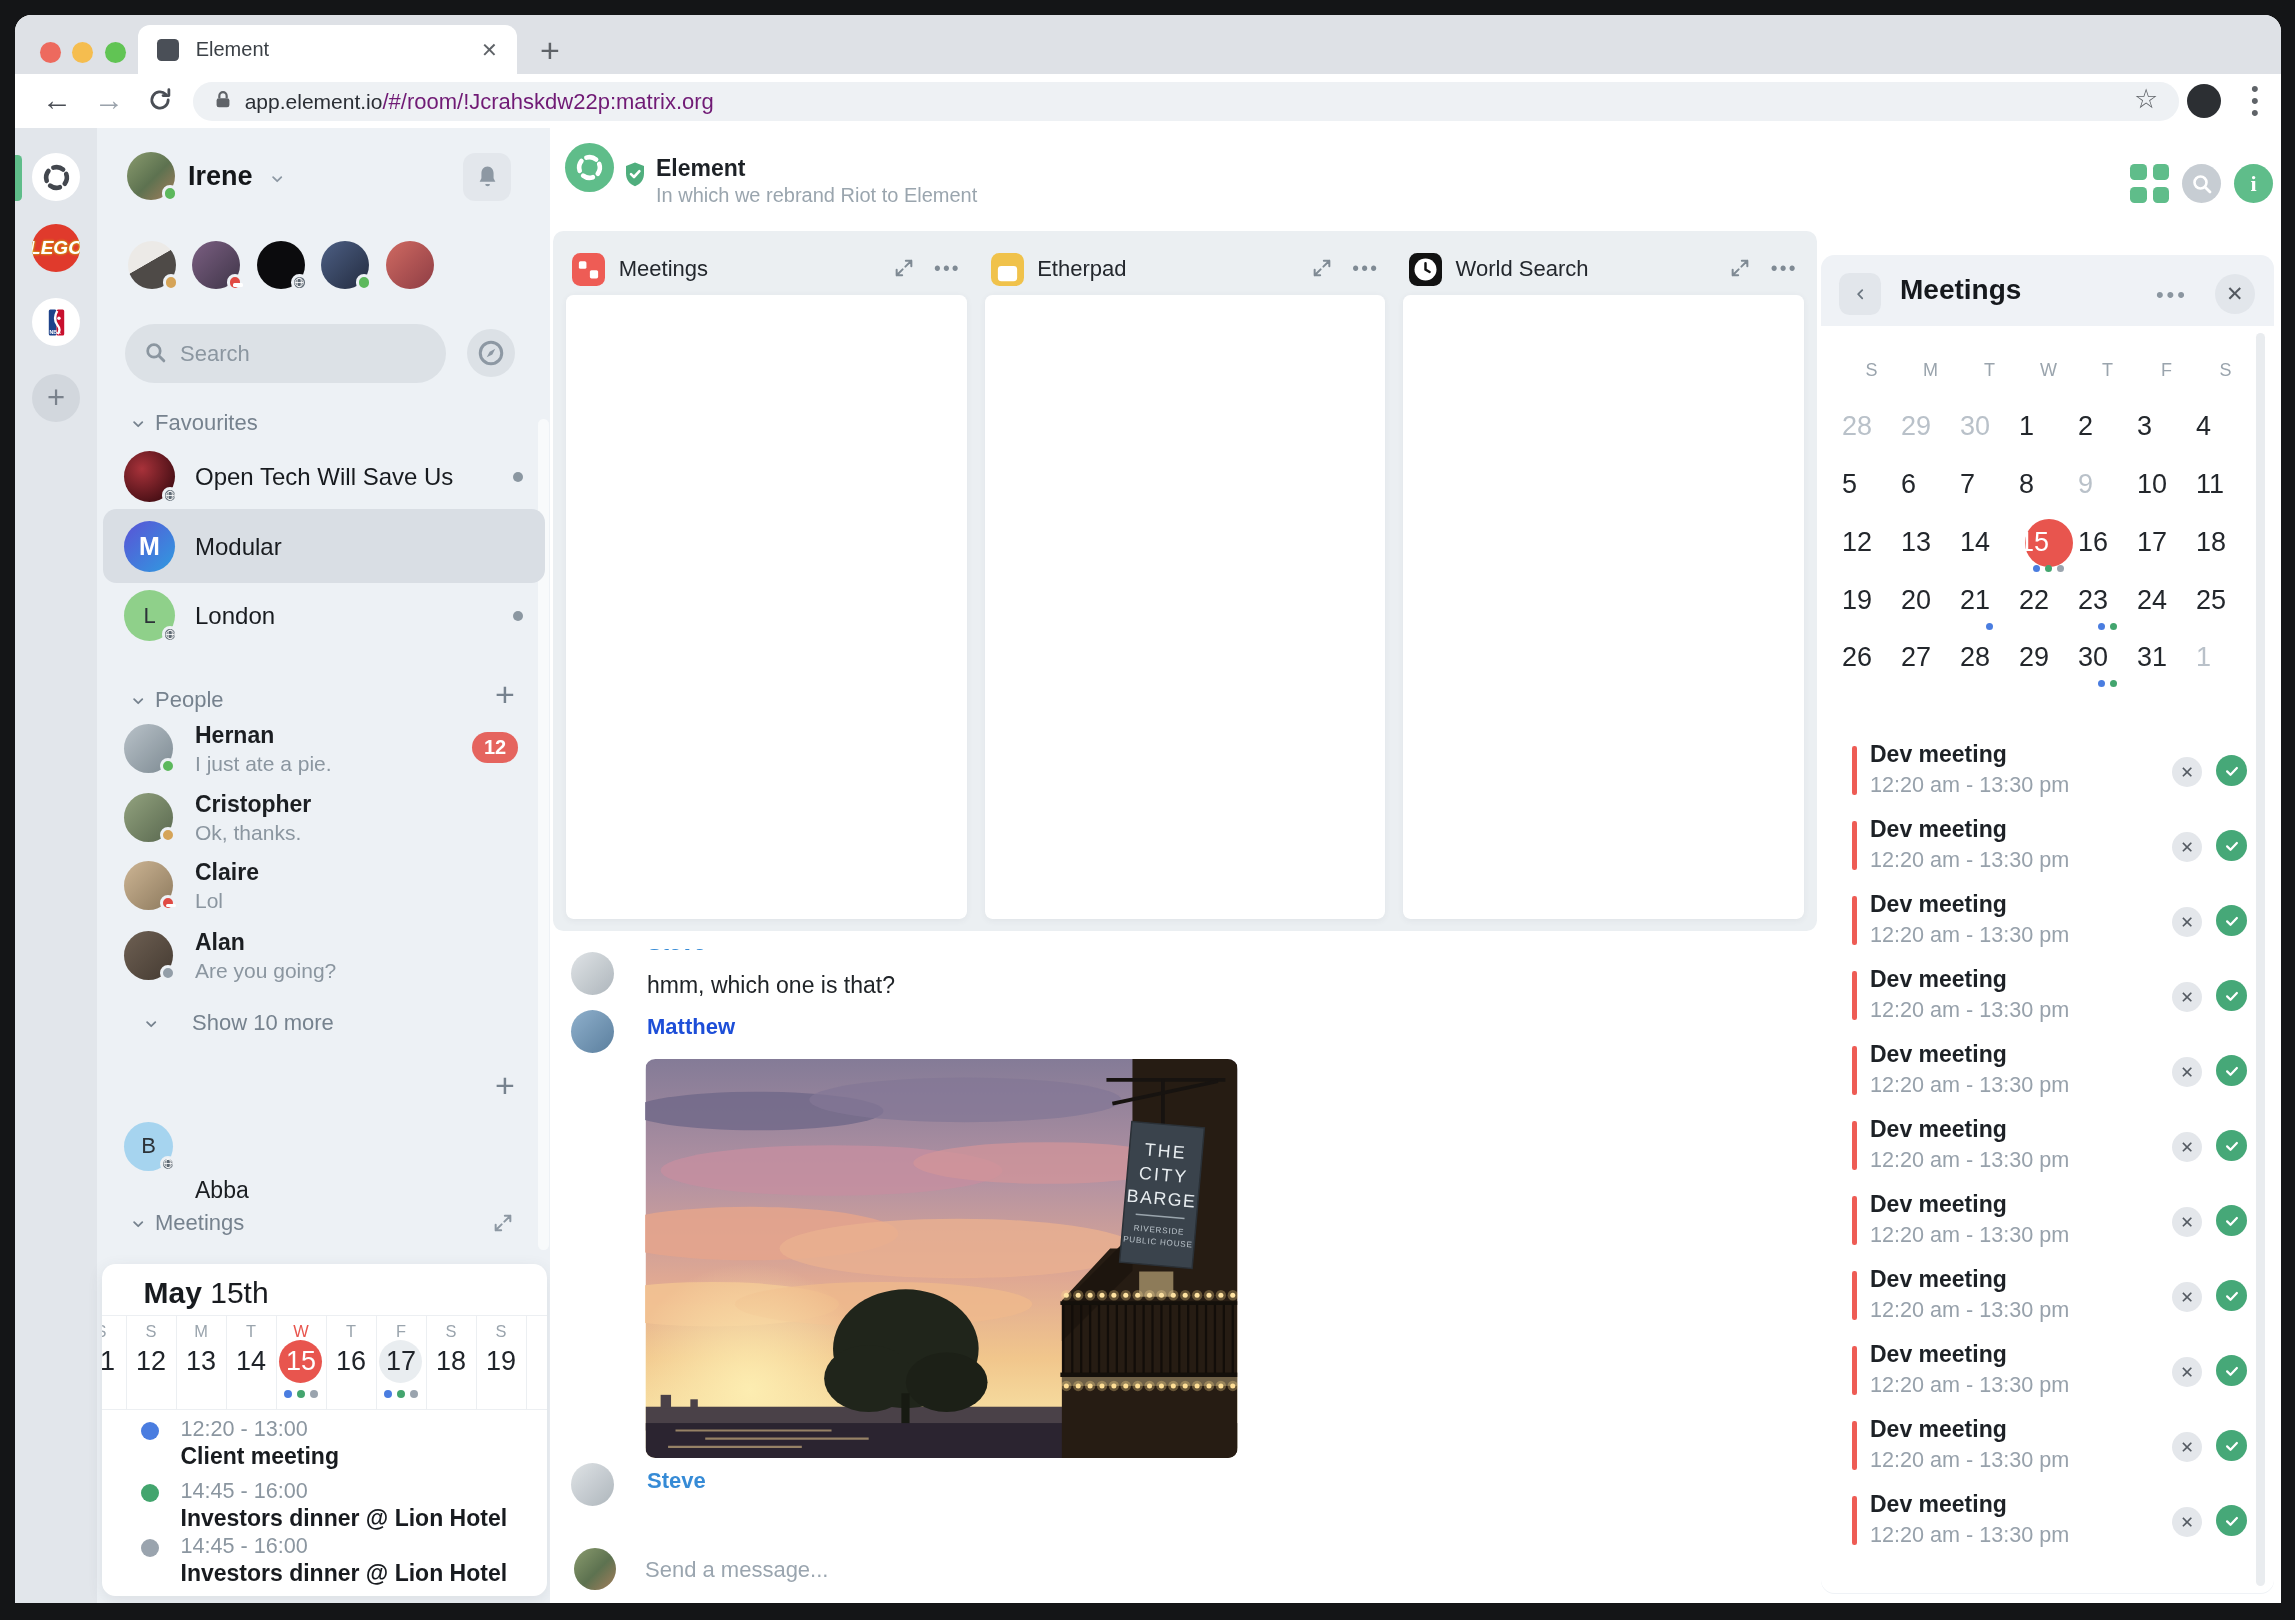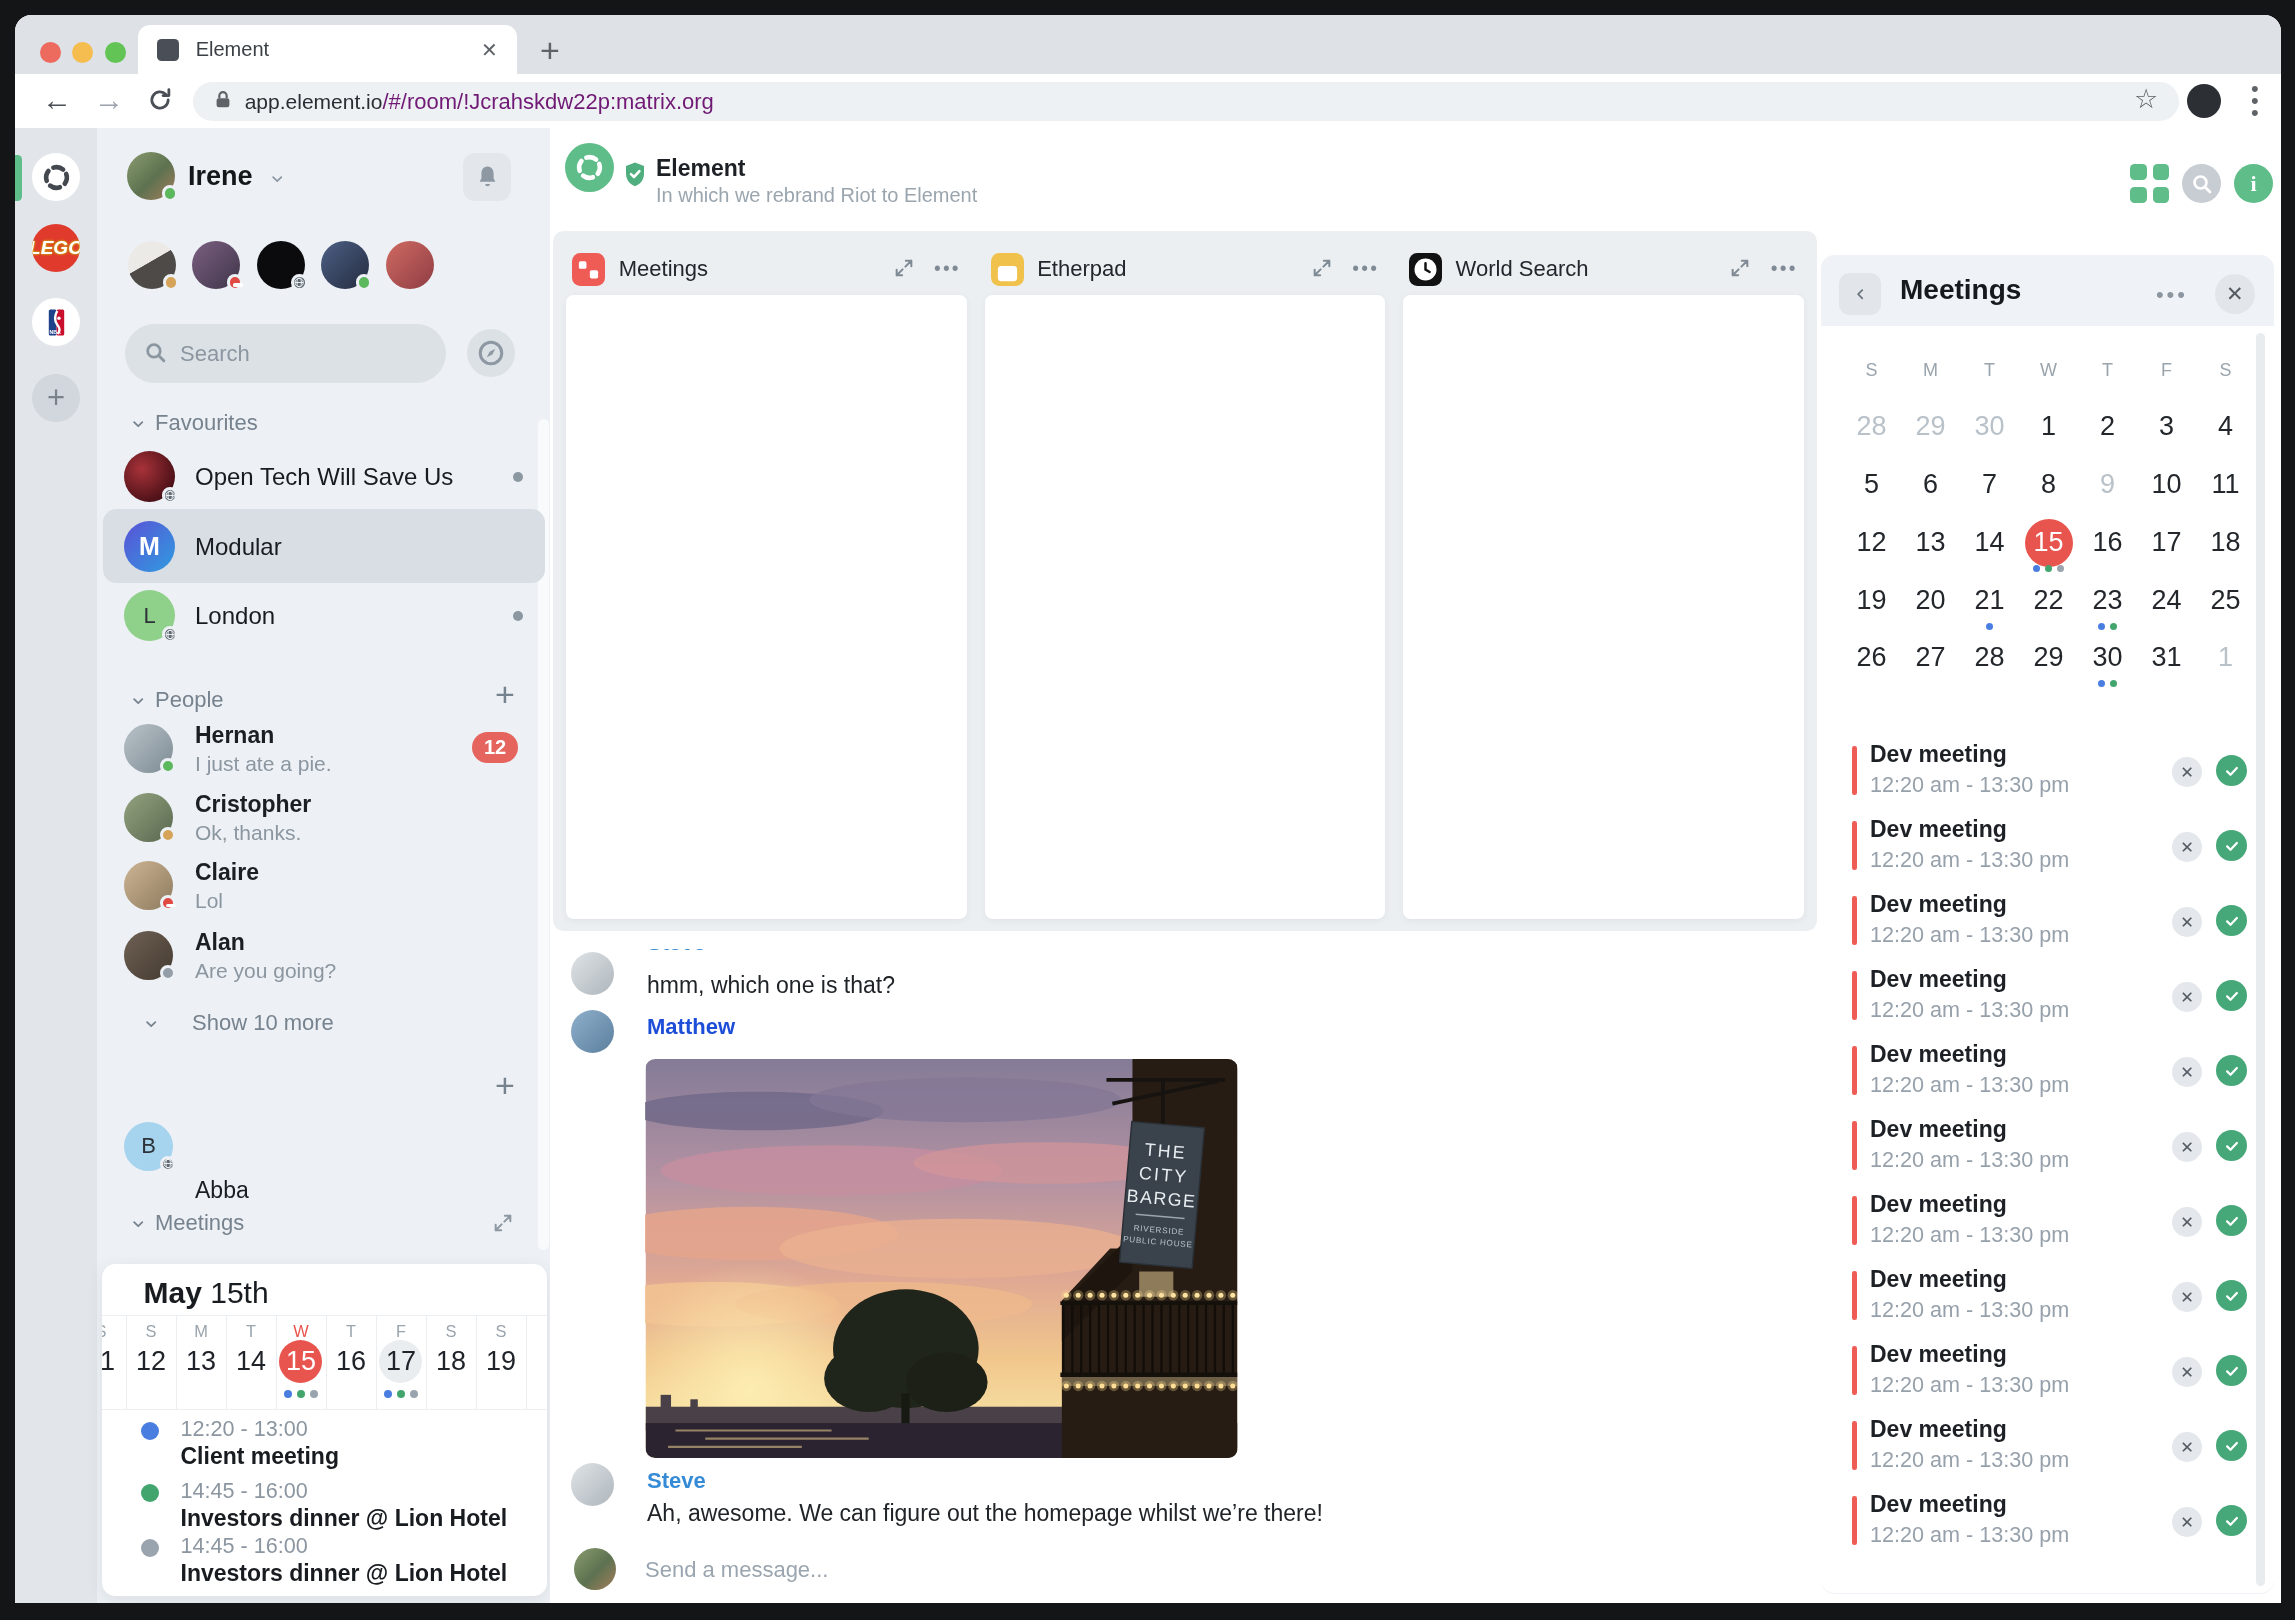--- a/index.html
+++ b/index.html
@@ -138,21 +138,21 @@
   .rpanel{position:absolute;left:1271px;top:127px;width:453px;height:1339px;border-radius:13.4px;background:#eff2f6}
   .rp-back{position:absolute;left:18px;top:18px;width:42px;height:42px;border-radius:10.4px;background:#e2e6eb;display:flex;align-items:center;justify-content:center}
   .rp-title{position:absolute;left:79px;top:19.3px;font-size:28px;font-weight:bold;color:#16191d}
   .rp-menu{position:absolute;right:86px;top:27px;font-size:22px;color:#8b96a0;letter-spacing:3px}
   .rp-close{position:absolute;right:19.3px;top:19.3px;width:40px;height:40px;border-radius:50%;background:#e2e6eb;display:flex;align-items:center;justify-content:center;font-size:21px;color:#555b62}
   .rp-content{position:absolute;left:0;top:71px;width:100%;height:1267px;background:#fff;border-radius:0 0 13.4px 13.4px}
   .cal-hdrs{position:absolute;left:21px;top:34px;display:flex}
   .cal-hdrs span{width:59px;text-align:center;font-size:18px;color:#9aa4ad}
   .cal-week{position:absolute;left:21px;width:411px;height:59px;display:flex}
   .cal-cell{width:59px;height:59px;position:relative;flex:none}
-  .cal-cell .n{position:absolute;inset:0;text-align:center;line-height:59px;font-size:27px;color:#23272c}
+  .cal-cell .n{position:absolute;inset:0;line-height:59px;font-size:27px;color:#23272c}
   .cal-cell .n.muted{color:#b9c1c9}
   .cal-cell .sel{position:absolute;left:5.6px;top:5.6px;width:48px;height:48px;border-radius:50%;background:#e8554e}
   .cal-cell .n.sel-n{color:#fff}
   .cal-cell .dots{top:52px}
   .cal-cell .edot{width:7.4px;height:7.4px}
   .mt-item{position:absolute;left:0;width:100%;height:75px}
   .mt-bar{position:absolute;left:31px;top:10.4px;width:5.2px;height:49px;border-radius:2.2px;background:#ee5c55}
   .mt-title{position:absolute;left:49px;top:4.5px;font-size:23px;font-weight:bold;color:#1d2126}
   .mt-time{position:absolute;left:49px;top:36px;font-size:21.6px;color:#97a1ab}
   .mt-x{position:absolute;left:351px;top:21px;width:30px;height:30px;border-radius:50%;background:#e4e7eb;display:flex;align-items:center;justify-content:center;font-size:16.4px;color:#555b63}
@@ -691,21 +691,20 @@
   <text class="sign-line" x="695" y="164" text-anchor="middle" font-size="24" letter-spacing="3" fill="#e8edf0" font-family="Liberation Sans">CITY</text>
   <text class="sign-line" x="695" y="196" text-anchor="middle" font-size="24" letter-spacing="2" fill="#e8edf0" font-family="Liberation Sans">BARGE</text>
   <line x1="662" y1="212" x2="728" y2="212" stroke="#9aa5ad" stroke-width="2"></line>
   <text class="sign-sub" x="695" y="234" text-anchor="middle" font-size="11" letter-spacing="1" fill="#b9c2c9" font-family="Liberation Sans">RIVERSIDE</text>
   <text class="sign-sub" x="695" y="250" text-anchor="middle" font-size="11" letter-spacing="1" fill="#b9c2c9" font-family="Liberation Sans">PUBLIC HOUSE</text>
  </g>
 </svg></div>
 
       <div class="msg-av av-steve" style="top:1335px"></div>
       <div class="sender blue" style="top:1340px">Steve</div>
-      <div class="msg-text" style="top:1372px">Ah, awesome. We can figure out the homepage whilst we’re there!</div>
 
       <div class="msg-av av-irene" style="top:1420px;width:42px;height:42px;left:24px"></div>
       <div class="composer-ph">Send a message...</div>
 
       <div class="rpanel">
         <div class="rp-back">
               <span class="chev" id="chev-back"><svg viewBox="0 0 24 24" width="16.4" height="16.4" style="transform:rotate(90deg)">
                   <path d="M6 9 L12 15 L18 9" fill="none" stroke="#6b7680" stroke-width="2.6" stroke-linecap="round" stroke-linejoin="round"></path>
                 </svg></span>
             </div>

